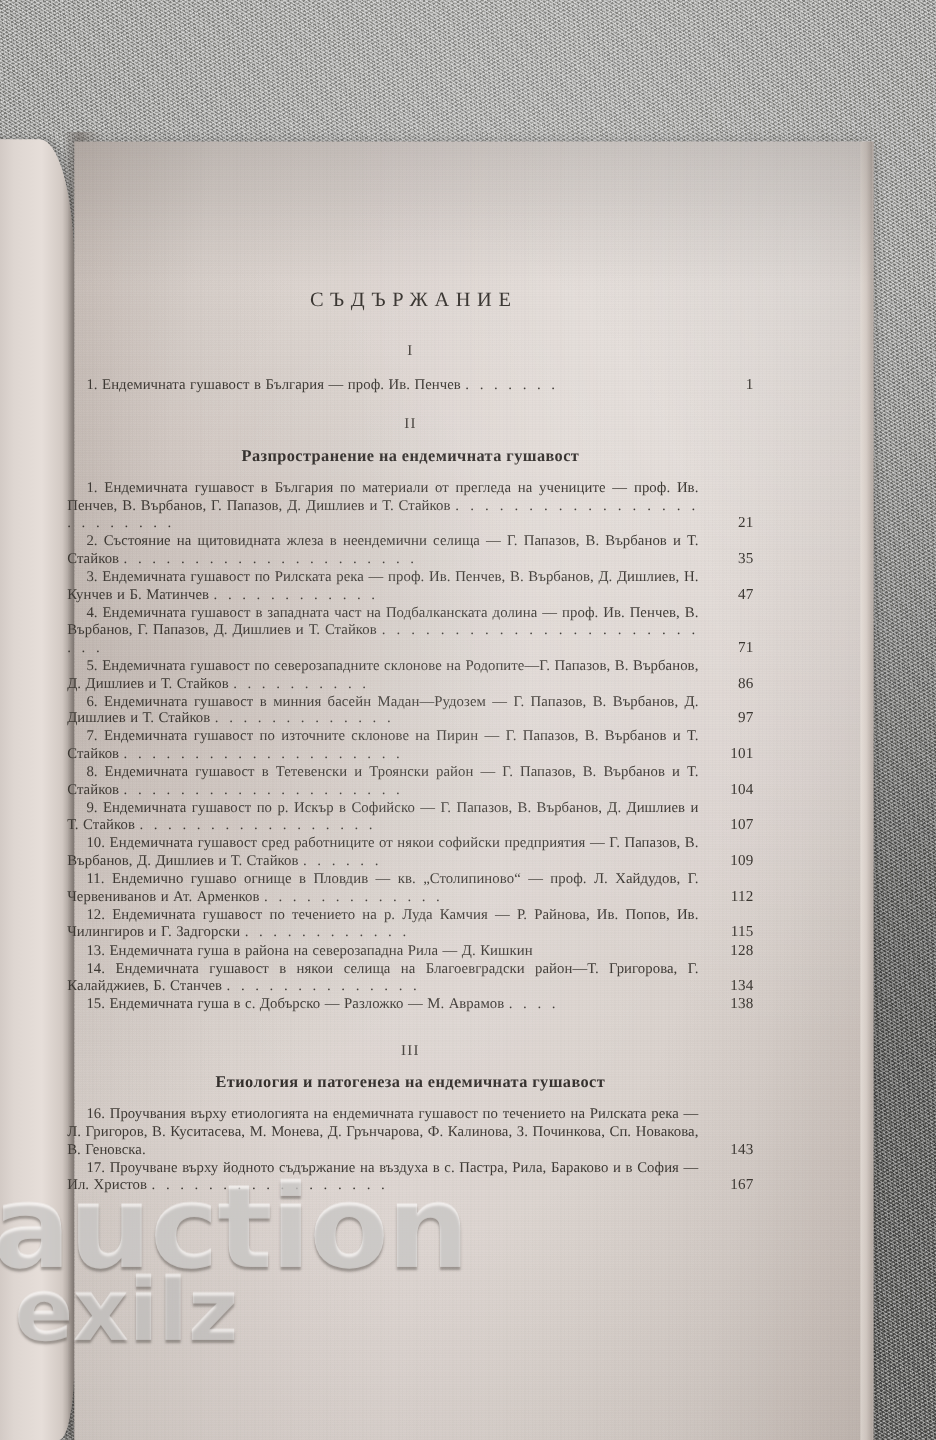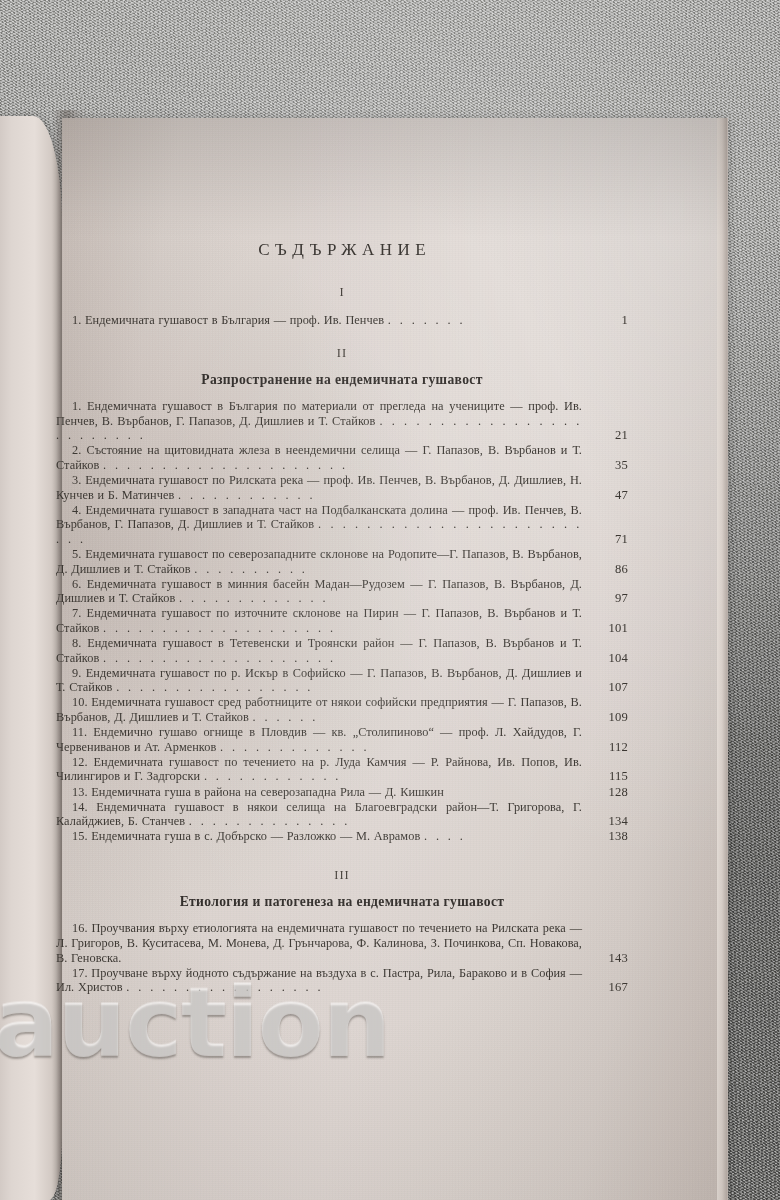--- a/index.html
+++ b/index.html
@@ -284,15 +284,16 @@
       </ul>
 
     </div>
 
     <div class="page-shadow-top"></div>
     <div class="page-vignette"></div>
   </div>
 
   <div id="watermark">
     <div class="wm-line wm2">auction</div>
+    <div class="wm-line wm3">exilz</div>
   </div>
 
 </div>
 
 </body></html>

